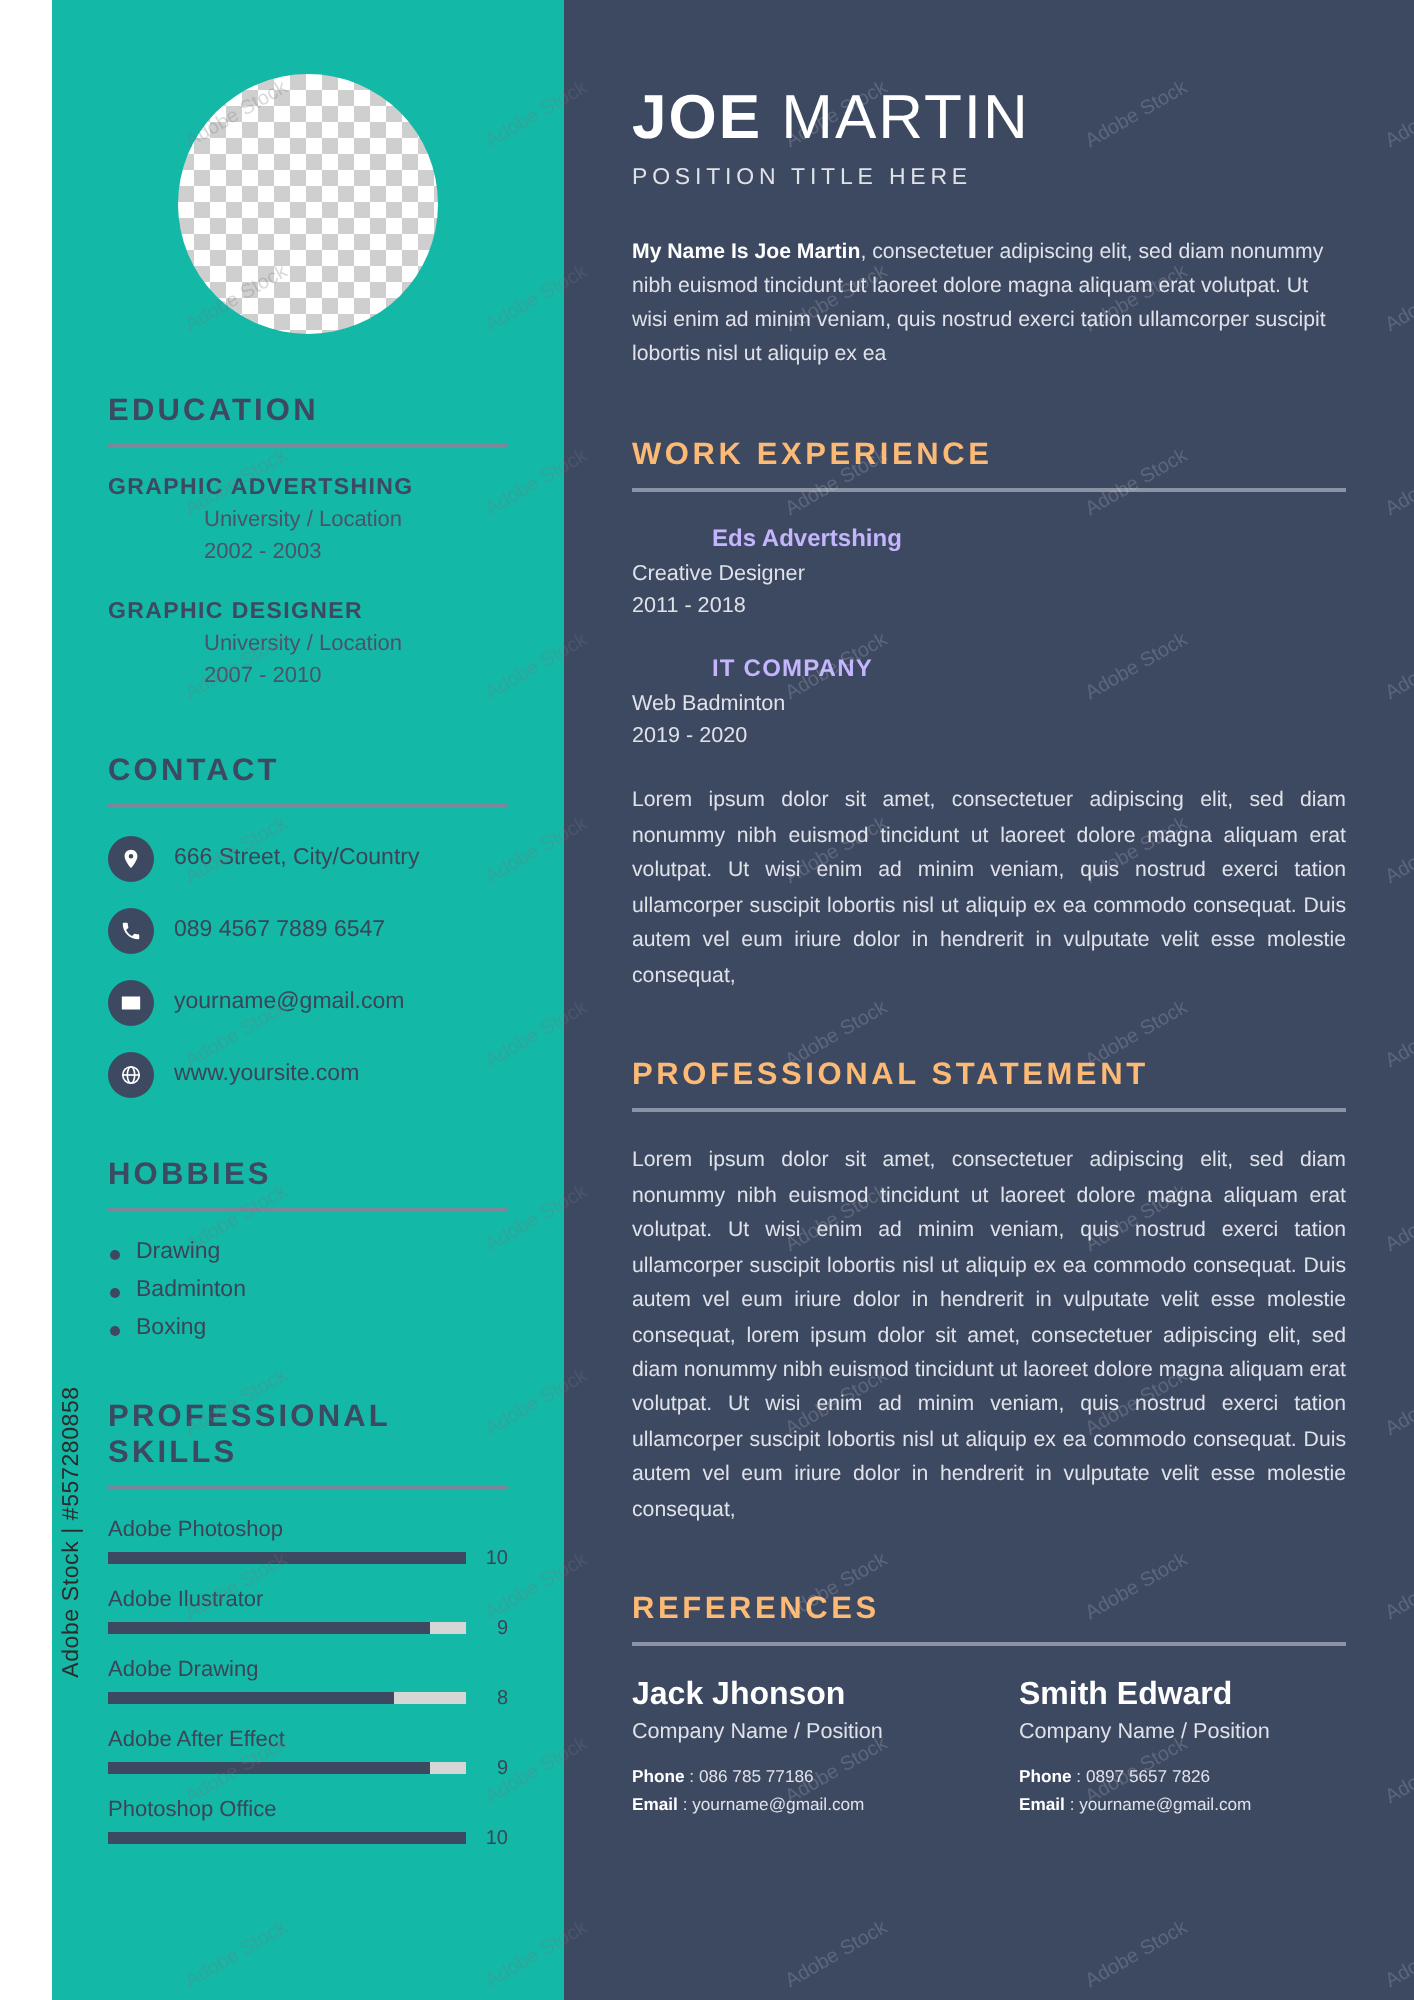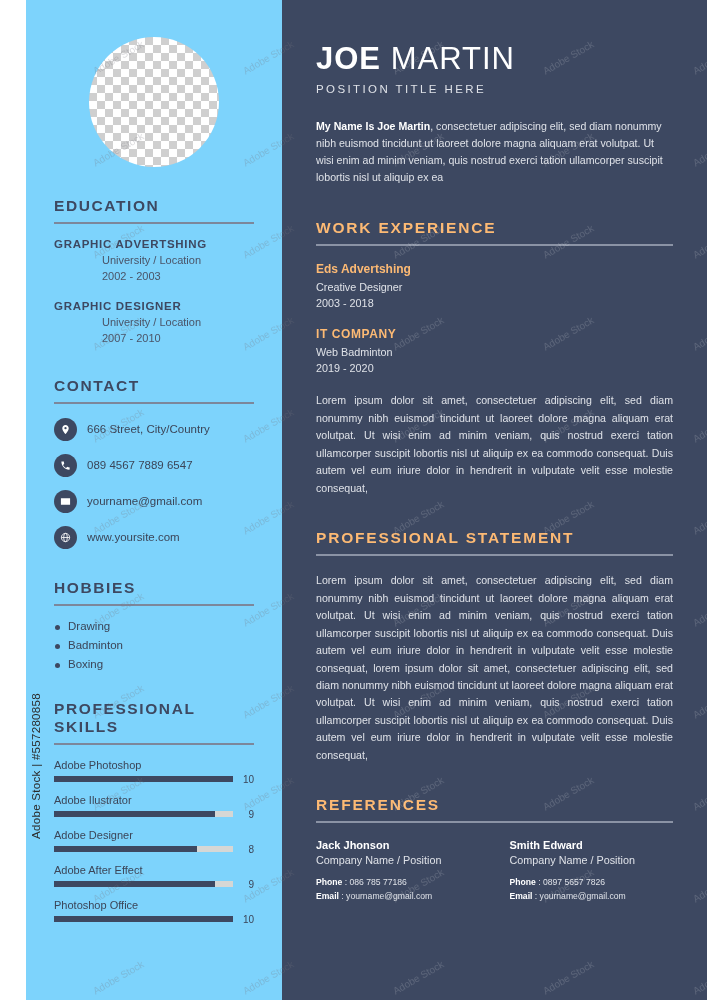--- a/index.html
+++ b/index.html
@@ -38,21 +38,21 @@
   .resume {
     position: absolute;
     left: 26px; top: 0;
     width: 681px; height: 1000px;
     display: flex;
     background: #f1f1ef;
   }
   
   .left {
     width: 256px;
-    background: #7dd3fc;
+    background: #14b8a6;
     padding: 0 28px;
     position: relative;
   }
   .photo {
     width: 130px; height: 130px;
     border-radius: 50%;
     margin: 37px auto 0 auto;
     background-image:
       linear-gradient(45deg, #cfcfcf 25%, transparent 25%, transparent 75%, #cfcfcf 75%),
       linear-gradient(45deg, #cfcfcf 25%, transparent 25%, transparent 75%, #cfcfcf 75%);
@@ -187,22 +187,23 @@
   .rsec-rule {
     height: 2px;
     background: #8b93a5;
     margin-bottom: 16px;
   }
   .rsec { margin-top: 32px; }
   .job { margin-bottom: 16px; }
   .job-title {
     font-size: 12px;
     font-weight: bold;
-    color: #fdba74;
+    color: #c4b5fd;
     margin-bottom: 3px;
+    margin-left: 40px;
   }
   .job-title.caps { text-transform: uppercase; letter-spacing: .6px; }
   .job-line {
     font-size: 10.8px;
     color: #dfe2e8;
     line-height: 1.5;
   }
   .body-text {
     font-size: 10.6px;
     line-height: 1.65;
@@ -210,21 +211,21 @@
     text-align: justify;
     margin-top: 14px;
   }
   .refs {
     display: flex;
     gap: 30px;
     margin-top: 2px;
   }
   .ref { flex: 1; }
   .ref-name {
-    font-size: 11px;
+    font-size: 16px;
     font-weight: bold;
     color: #ffffff;
     margin-bottom: 3px;
   }
   .ref-co {
     font-size: 10.8px;
     color: #dfe2e8;
     margin-bottom: 10px;
   }
   .ref-line {
@@ -345,21 +346,21 @@
           <div class="skill-name">Adobe Ilustrator</div>
           <div class="skill-row">
             <div class="bar-wrap">
                 <div class="bar-fill" style="width: 90%;"></div>
               </div>
             <div class="skill-val">9</div>
           </div>
         </div>
 
         <div class="skill">
-          <div class="skill-name">Adobe Designer</div>
+          <div class="skill-name">Adobe Drawing</div>
           <div class="skill-row">
             <div class="bar-wrap">
                 <div class="bar-fill" style="width: 80%;"></div>
               </div>
             <div class="skill-val">8</div>
           </div>
         </div>
 
         <div class="skill">
           <div class="skill-name">Adobe After Effect</div>
@@ -395,21 +396,21 @@
         <b>My Name Is Joe Martin</b><span>, consectetuer adipiscing elit, sed diam nonummy nibh euismod tincidunt ut laoreet dolore magna aliquam erat volutpat. Ut wisi enim ad minim veniam, quis nostrud exerci tation ullamcorper suscipit lobortis nisl ut aliquip ex ea</span>
       </div>
 
       <div class="rsec">
         <div class="rsec-title">WORK EXPERIENCE</div>
         <div class="rsec-rule"></div>
 
         <div class="job">
           <div class="job-title">Eds Advertshing</div>
           <div class="job-line">Creative Designer</div>
-          <div class="job-line">2003 - 2018</div>
+          <div class="job-line">2011 - 2018</div>
         </div>
 
         <div class="job">
           <div class="job-title caps">IT COMPANY</div>
           <div class="job-line">Web Badminton</div>
           <div class="job-line">2019 - 2020</div>
         </div>
 
         <div class="body-text">Lorem ipsum dolor sit amet, consectetuer adipiscing elit, sed diam nonummy nibh euismod tincidunt ut laoreet dolore magna aliquam erat volutpat. Ut wisi enim ad minim veniam, quis nostrud exerci tation ullamcorper suscipit lobortis nisl ut aliquip ex ea commodo consequat. Duis autem vel eum iriure dolor in hendrerit in vulputate velit esse molestie consequat,</div>
       </div>

